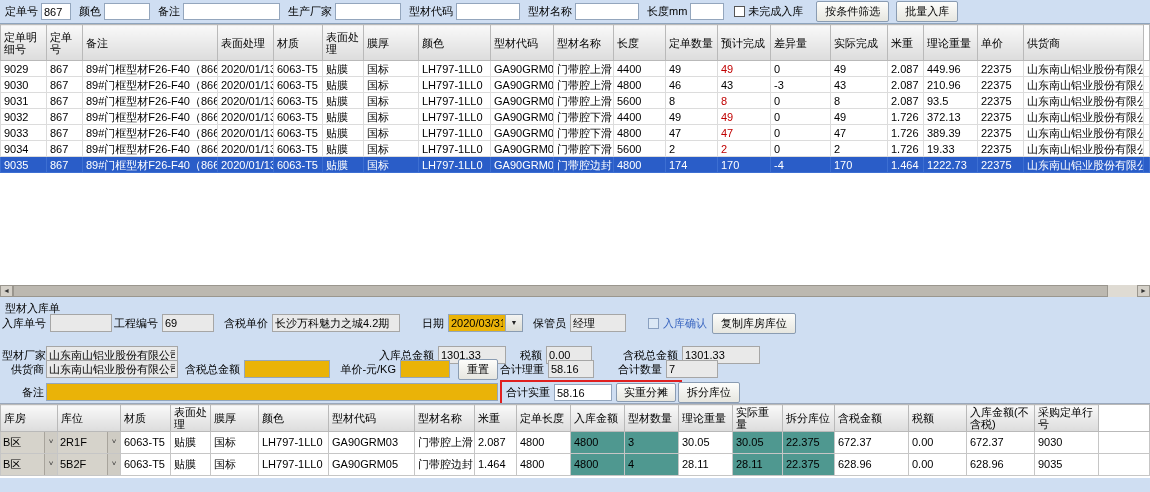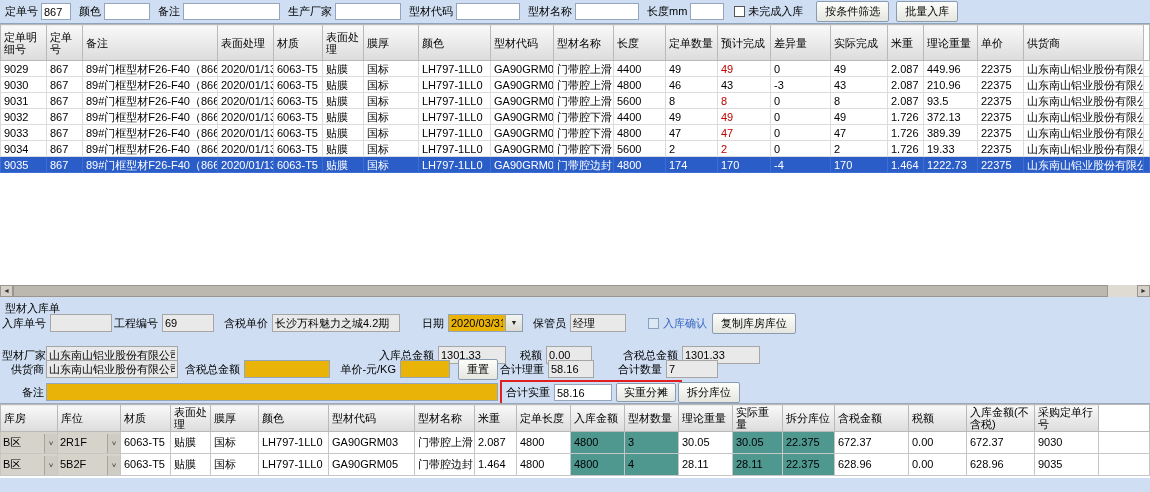--- a/index.html
+++ b/index.html
@@ -56,21 +56,21 @@
   .redbox .rbtn { padding:1px 7px; font:11px "Liberation Sans","DejaVu Sans",sans-serif;
                   background:linear-gradient(#fdfdfb,#e6e6e0); border:1px solid #8a9cb2; border-radius:2px; }
   
   .bottom-grid { position:relative; height:75px; background:#fff; border-top:1px solid #9aa8bc; overflow:hidden; }
   #btable th { height:26px; }
   #btable td { height:21px; padding:0 3px; line-height:19px; border:1px solid #c6c6c6; white-space:nowrap; overflow:hidden; }
   #btable td:nth-child(11), #btable td:nth-child(12), #btable td:nth-child(14), #btable td:nth-child(15)
     { background:var(--highlight-cell,#4f9890); }
   #btable td.combo-cell { padding:0; }
   .combo-cell { background:#d6d3cb; }
-  .cwrap { display:flex; height:100%;align-items:flex-end; }
+  .cwrap { display:flex; height:100%; }
   .cval { flex:1; padding:1px 2px; overflow:hidden; }
   .carr { width:13px; background:#cfccc4; border-left:1px solid #a8a49c; text-align:center; font-size:8px; line-height:19px; color:#333; }
 </style>
 </head>
 <body>
 
 <div class="app">
 
 
   <div class="filter-row">

